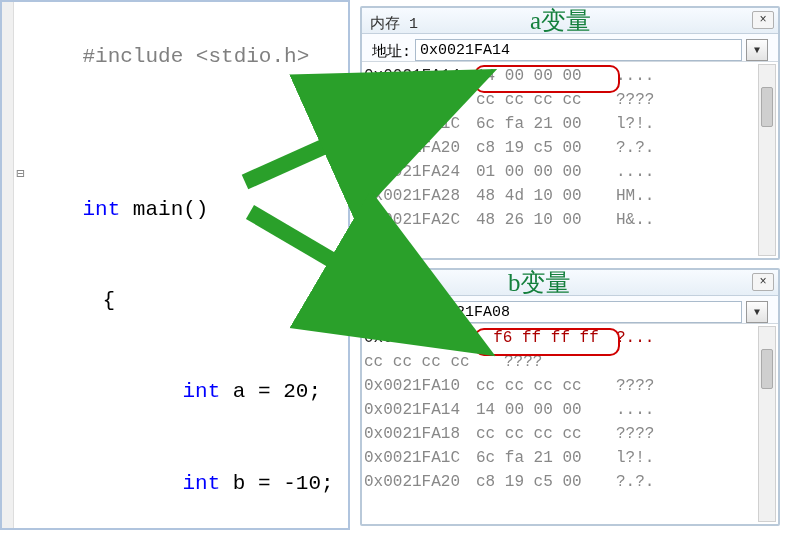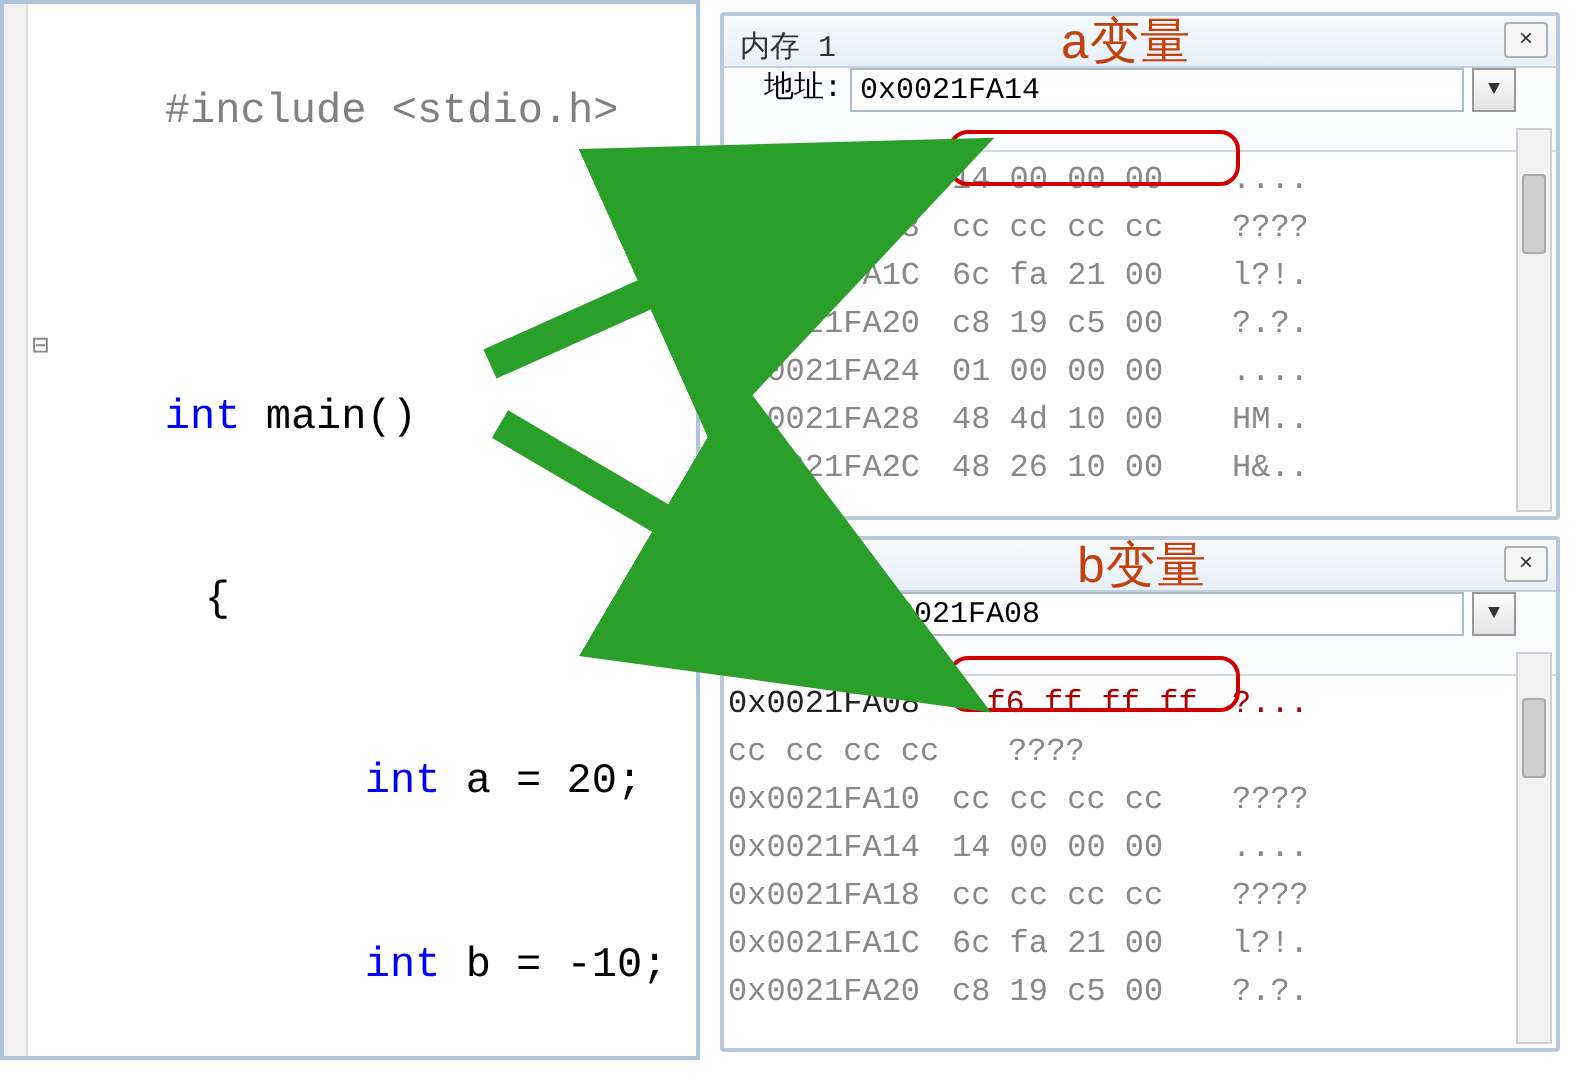--- a/index.html
+++ b/index.html
@@ -79,25 +79,25 @@
     height: 18px;
     border: 1px solid #b0b0b0;
     border-radius: 2px;
     background: #f5f5f5;
     font-size: 12px;
     text-align: center;
     line-height: 16px;
     cursor: pointer;
   }
   .mem-addr-row {
-    height: 42px;
+    height: 28px;
     border-bottom: 1px solid #d0d8e0;
     display: flex;
-    align-items: flex-start;
-    padding: 0 20px;
+    align-items: flex-end;
+    padding: 0 10px;
     font-size: 15px;
     background: #fafcff;
     gap: 4px;
   }
   .addr-input {
     flex: 1;
     height: 22px;
     border: 1px solid #abc;
     padding: 0 4px;
     font-family: inherit;
@@ -150,23 +150,23 @@
     background: #cfcfcf;
     border: 1px solid #aaa;
     border-radius: 2px;
   }
   .arrow-svg {
     position: absolute;
     pointer-events: none;
   }
   .var-label {
     position: absolute;
-    color: #c2410c;
+    color: #15803d;
     font-size: 25px;
-    font-family: Liberation Mono, monospace;
+    font-family: Liberation Serif, serif;
   }
   .highlight-box {
     position: absolute;
     border: 2.5px solid #d00000;
     border-radius: 10px;
     pointer-events: none;
   }
 </style>
 </head>
 <body>
@@ -247,21 +247,21 @@
   </div>
   <div class="mem-scroll">
     <div class="mem-thumb"></div>
   </div>
 </div>
 
 <div class="highlight-box" style="left:474px; top:65px; width:146px; height:28px;"></div>
 <div class="highlight-box" style="left:474px; top:328px; width:146px; height:28px;"></div>
 
 <div class="var-label" style="left:530px; top:4px;">a变量</div>
-<div class="var-label" style="left:538px; top:266px;">b变量</div>
+<div class="var-label" style="left:508px; top:266px;">b变量</div>
 
 <svg class="arrow-svg" style="left:0;top:0;" width="793" height="545">
   <defs>
     <marker id="arrowhead" markerWidth="12" markerHeight="12" refX="10" refY="5" orient="auto">
       <polygon points="0 0, 12 5, 0 10" fill="#2aa02a"></polygon>
     </marker>
   </defs>
   <line x1="245" y1="182" x2="468" y2="82" stroke="#2aa02a" stroke-width="16" marker-end="url(#arrowhead)"></line>
   <line x1="250" y1="212" x2="468" y2="340" stroke="#2aa02a" stroke-width="16" marker-end="url(#arrowhead)"></line>
 </svg>

